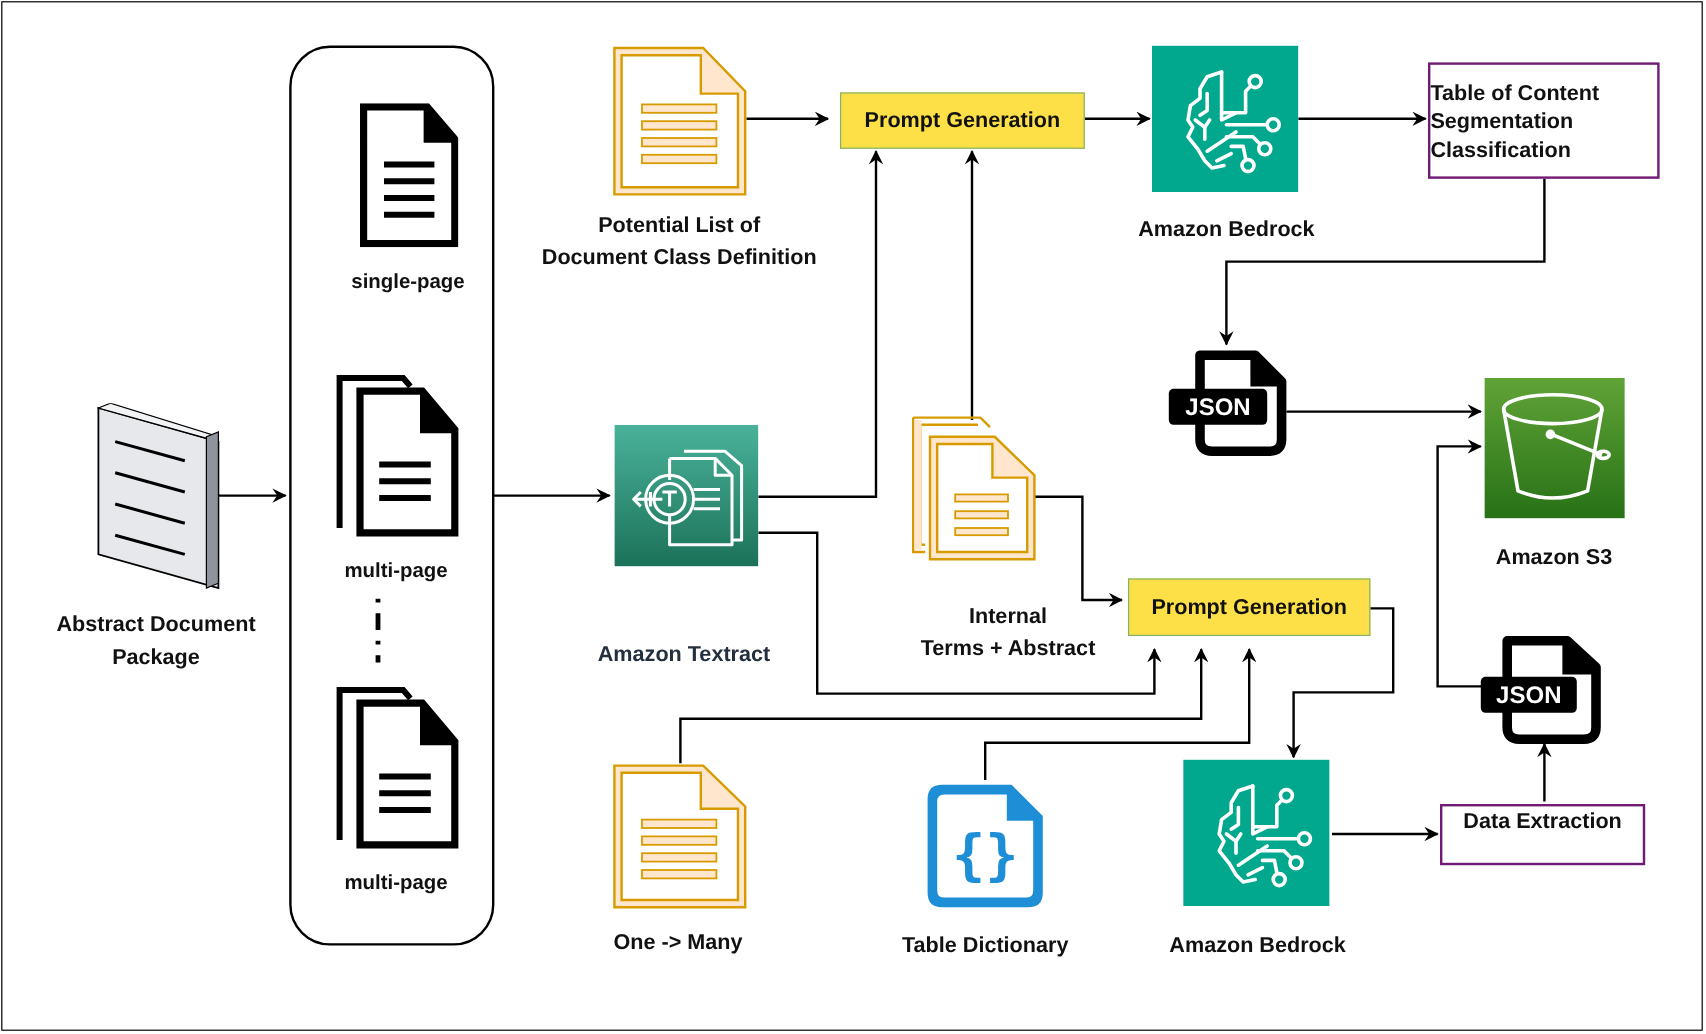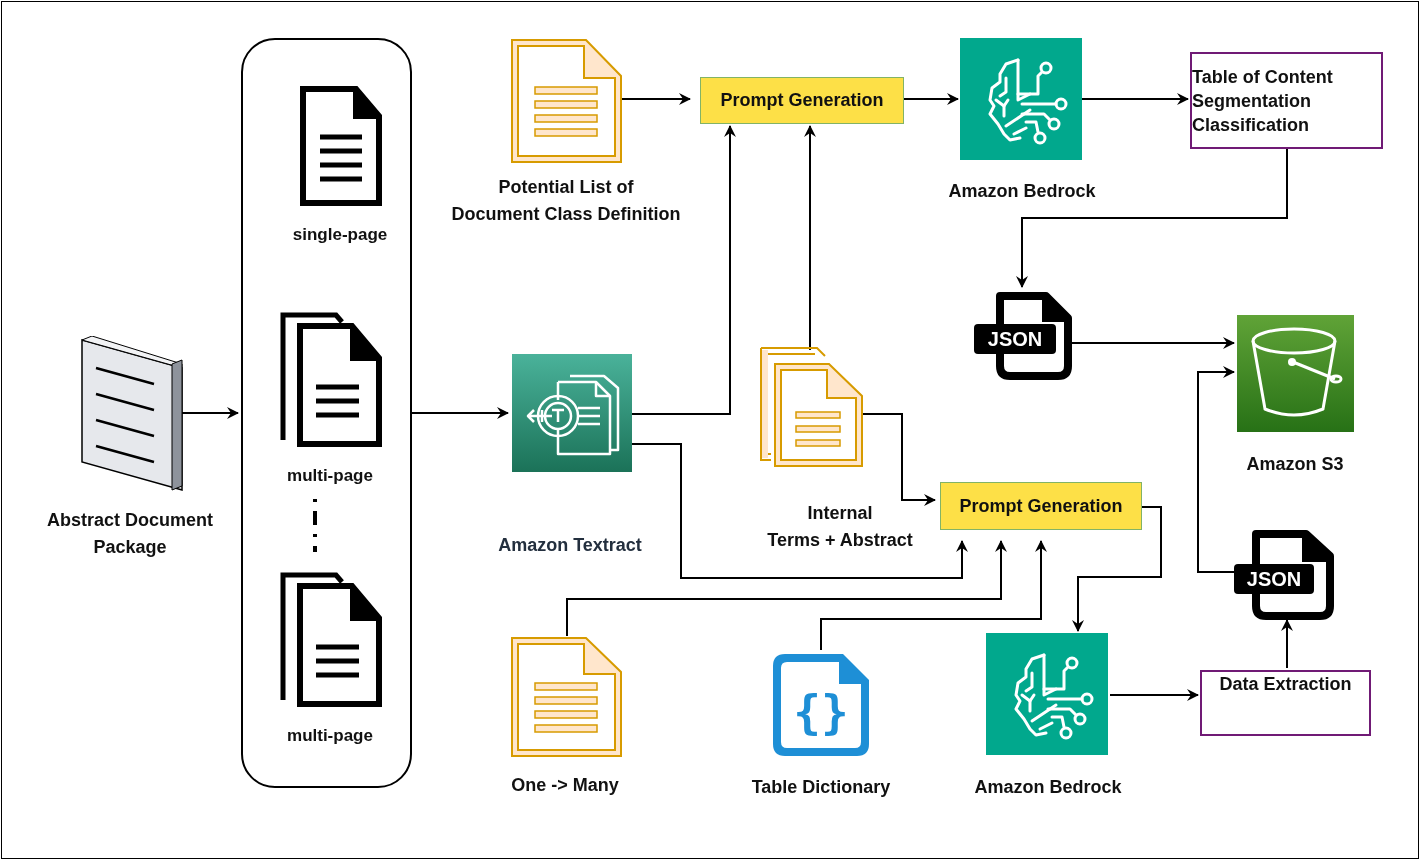--- a/index.html
+++ b/index.html
@@ -288,13 +288,13 @@
         <circle cx="101" cy="66" r="5"></circle>
       <path d="M62,76 L84,76 L90,82"></path>
         <circle cx="94" cy="86" r="5"></circle>
       <path d="M66,84 L76,84 L78,94"></path>
         <circle cx="80" cy="100" r="5"></circle>
     </g>
   </svg>
 </div>
 <div class="lbl" style="left:948px;top:774px;width:200px;">Amazon Bedrock</div>
 
-<div class="box" style="left:1200px;top:670px;width:171px;height:66px;">Data Extraction</div>
+<div class="box" style="left:1200px;top:670px;width:171px;height:51px;">Data Extraction</div>
 
 </body></html>

